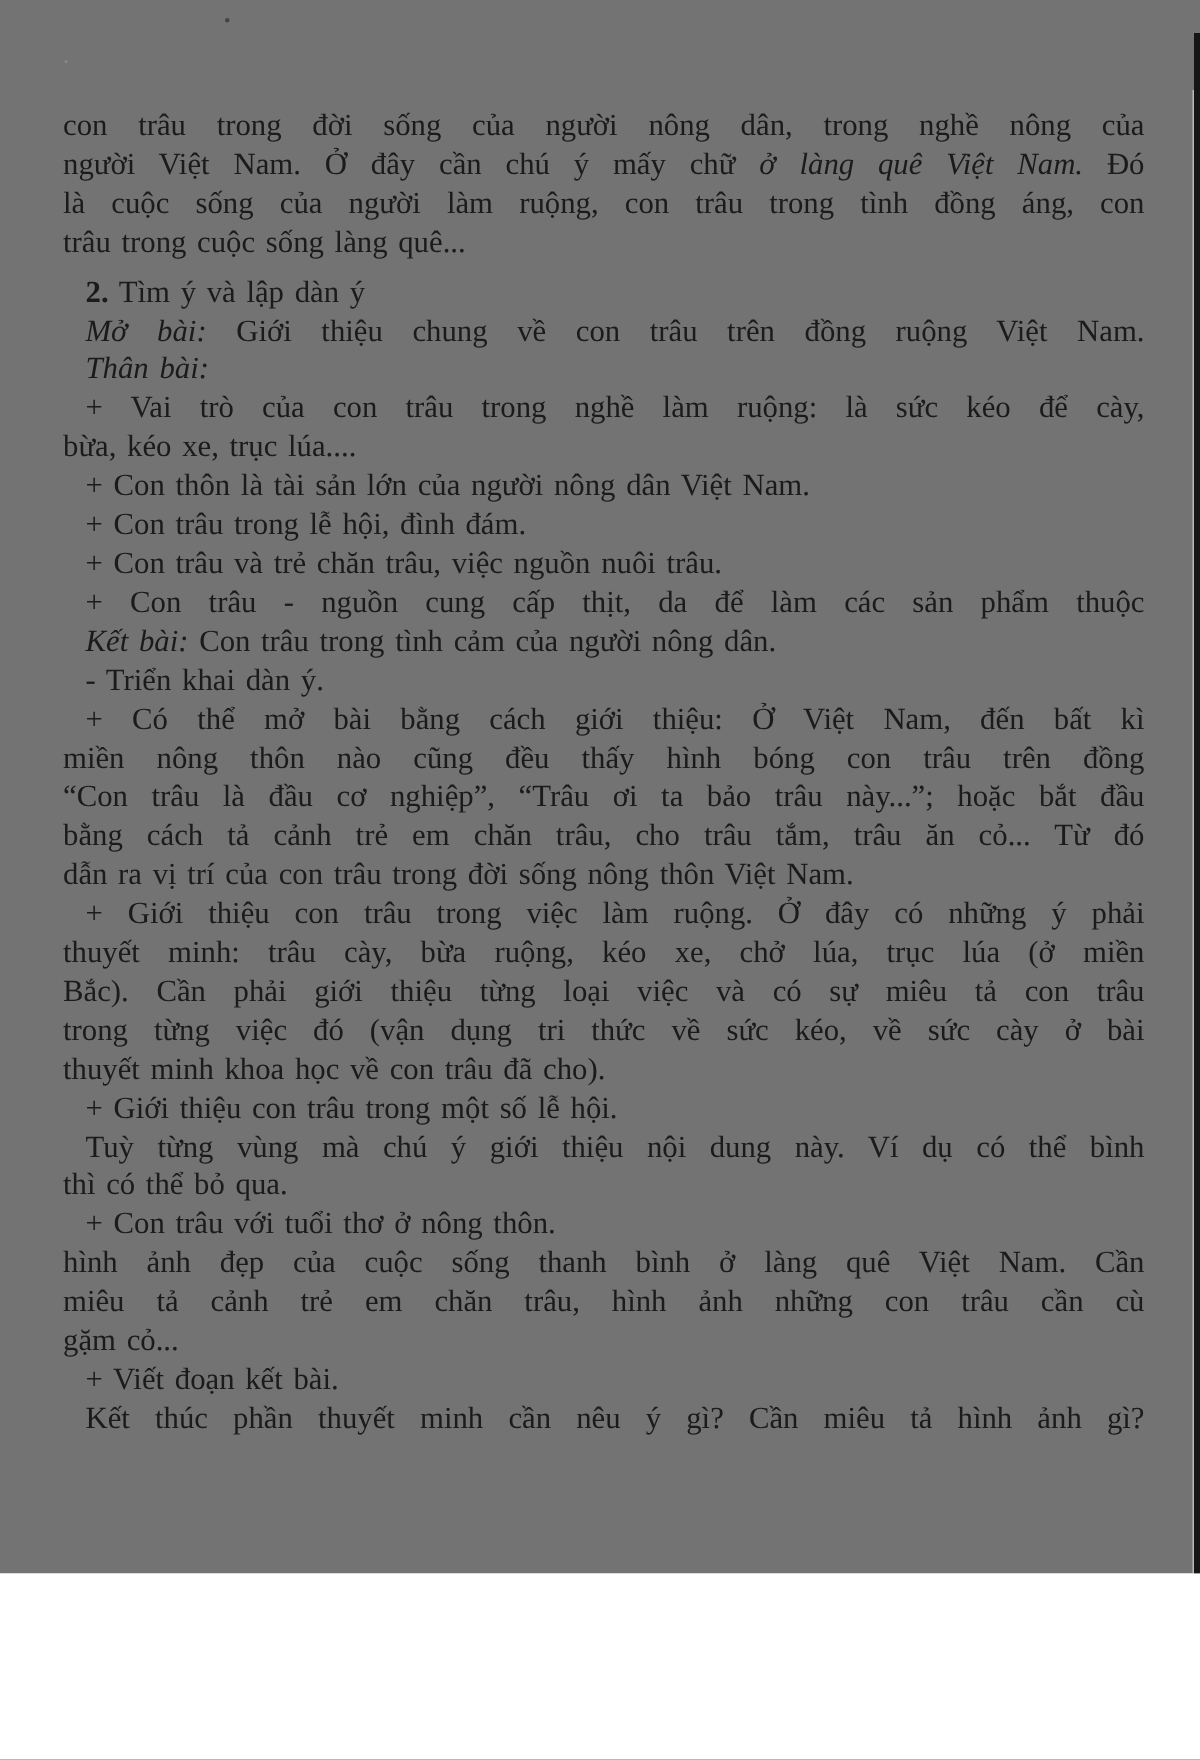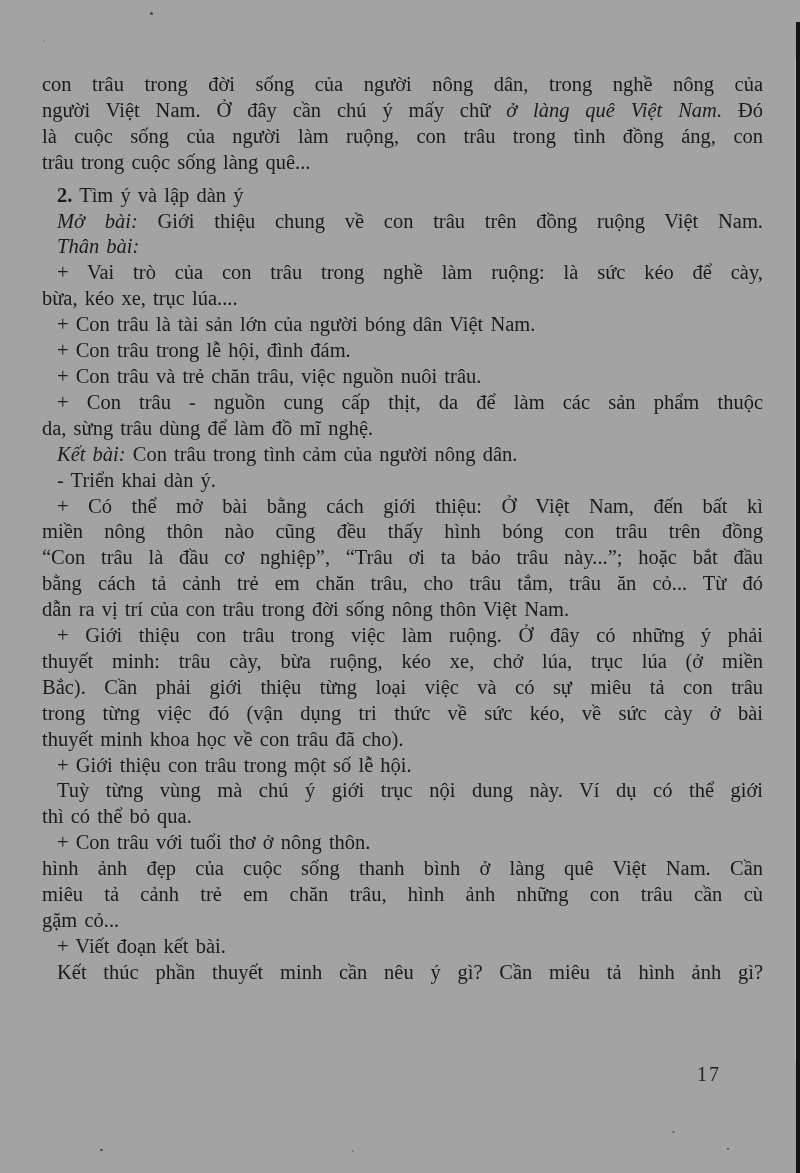--- a/index.html
+++ b/index.html
@@ -1,17 +1,17 @@
 <!DOCTYPE html>
 <html><head>
 <meta charset="utf-8">
 <style>
   html,body{margin:0;padding:0;background:#ffffff;}
   .page{
-    position:relative;width:800px;height:1173px;background:#a3a3a3;overflow:hidden;
+    position:relative;width:800px;height:1049px;background:#737373;overflow:hidden;
     font-family:"Liberation Serif","DejaVu Serif",serif;color:#1b1b1b;
   }
   .text{
     position:absolute;left:42px;top:72px;width:721px;
     font-size:20.5px;line-height:25.9px;word-spacing:2px;
   }
   .ln{min-height:25.9px;}
   .j{text-align:justify;text-align-last:justify;}
   .in{text-indent:15px;}
   .gap{margin-top:7px;}
@@ -38,39 +38,38 @@
   <div class="text">
     <div class="ln j">con trâu trong đời sống của người nông dân, trong nghề nông của</div>
     <div class="ln j"><span>người Việt Nam. Ở đây cần chú ý mấy chữ </span><span class="it">ở làng quê Việt Nam.</span><span> Đó</span></div>
     <div class="ln j">là cuộc sống của người làm ruộng, con trâu trong tình đồng áng, con</div>
     <div class="ln">trâu trong cuộc sống làng quê...</div>
     <div class="ln in gap"><span class="bd">2.</span><span> Tìm ý và lập dàn ý</span></div>
     <div class="ln in j"><span class="it">Mở bài:</span><span> Giới thiệu chung về con trâu trên đồng ruộng Việt Nam.</span></div>
     <div class="ln in"><span class="it">Thân bài:</span></div>
     <div class="ln in j">+ Vai trò của con trâu trong nghề làm ruộng: là sức kéo để cày,</div>
     <div class="ln">bừa, kéo xe, trục lúa....</div>
-    <div class="ln in">+ Con trâu là tài sản lớn của người bóng dân Việt Nam.</div>
+    <div class="ln in">+ Con thôn là tài sản lớn của người nông dân Việt Nam.</div>
     <div class="ln in">+ Con trâu trong lễ hội, đình đám.</div>
     <div class="ln in">+ Con trâu và trẻ chăn trâu, việc nguồn nuôi trâu.</div>
     <div class="ln in j">+ Con trâu - nguồn cung cấp thịt, da để làm các sản phẩm thuộc</div>
-    <div class="ln">da, sừng trâu dùng để làm đồ mĩ nghệ.</div>
     <div class="ln in"><span class="it">Kết bài:</span><span> Con trâu trong tình cảm của người nông dân.</span></div>
     <div class="ln in">- Triển khai dàn ý.</div>
     <div class="ln in j">+ Có thể mở bài bằng cách giới thiệu: Ở Việt Nam, đến bất kì</div>
     <div class="ln j">miền nông thôn nào cũng đều thấy hình bóng con trâu trên đồng</div>
     <div class="ln j">“Con trâu là đầu cơ nghiệp”, “Trâu ơi ta bảo trâu này...”; hoặc bắt đầu</div>
     <div class="ln j">bằng cách tả cảnh trẻ em chăn trâu, cho trâu tắm, trâu ăn cỏ... Từ đó</div>
     <div class="ln">dẫn ra vị trí của con trâu trong đời sống nông thôn Việt Nam.</div>
     <div class="ln in j">+ Giới thiệu con trâu trong việc làm ruộng. Ở đây có những ý phải</div>
     <div class="ln j">thuyết minh: trâu cày, bừa ruộng, kéo xe, chở lúa, trục lúa (ở miền</div>
     <div class="ln j">Bắc). Cần phải giới thiệu từng loại việc và có sự miêu tả con trâu</div>
     <div class="ln j">trong từng việc đó (vận dụng tri thức về sức kéo, về sức cày ở bài</div>
     <div class="ln">thuyết minh khoa học về con trâu đã cho).</div>
     <div class="ln in">+ Giới thiệu con trâu trong một số lễ hội.</div>
-    <div class="ln in j">Tuỳ từng vùng mà chú ý giới trục nội dung này. Ví dụ có thể giới</div>
+    <div class="ln in j">Tuỳ từng vùng mà chú ý giới thiệu nội dung này. Ví dụ có thể bình</div>
     <div class="ln">thì có thể bỏ qua.</div>
     <div class="ln in">+ Con trâu với tuổi thơ ở nông thôn.</div>
     <div class="ln j">hình ảnh đẹp của cuộc sống thanh bình ở làng quê Việt Nam. Cần</div>
     <div class="ln j">miêu tả cảnh trẻ em chăn trâu, hình ảnh những con trâu cần cù</div>
     <div class="ln">gặm cỏ...</div>
     <div class="ln in">+ Viết đoạn kết bài.</div>
     <div class="ln in j">Kết thúc phần thuyết minh cần nêu ý gì? Cần miêu tả hình ảnh gì?</div>
   </div>
 
   <div class="pageno">17</div>

